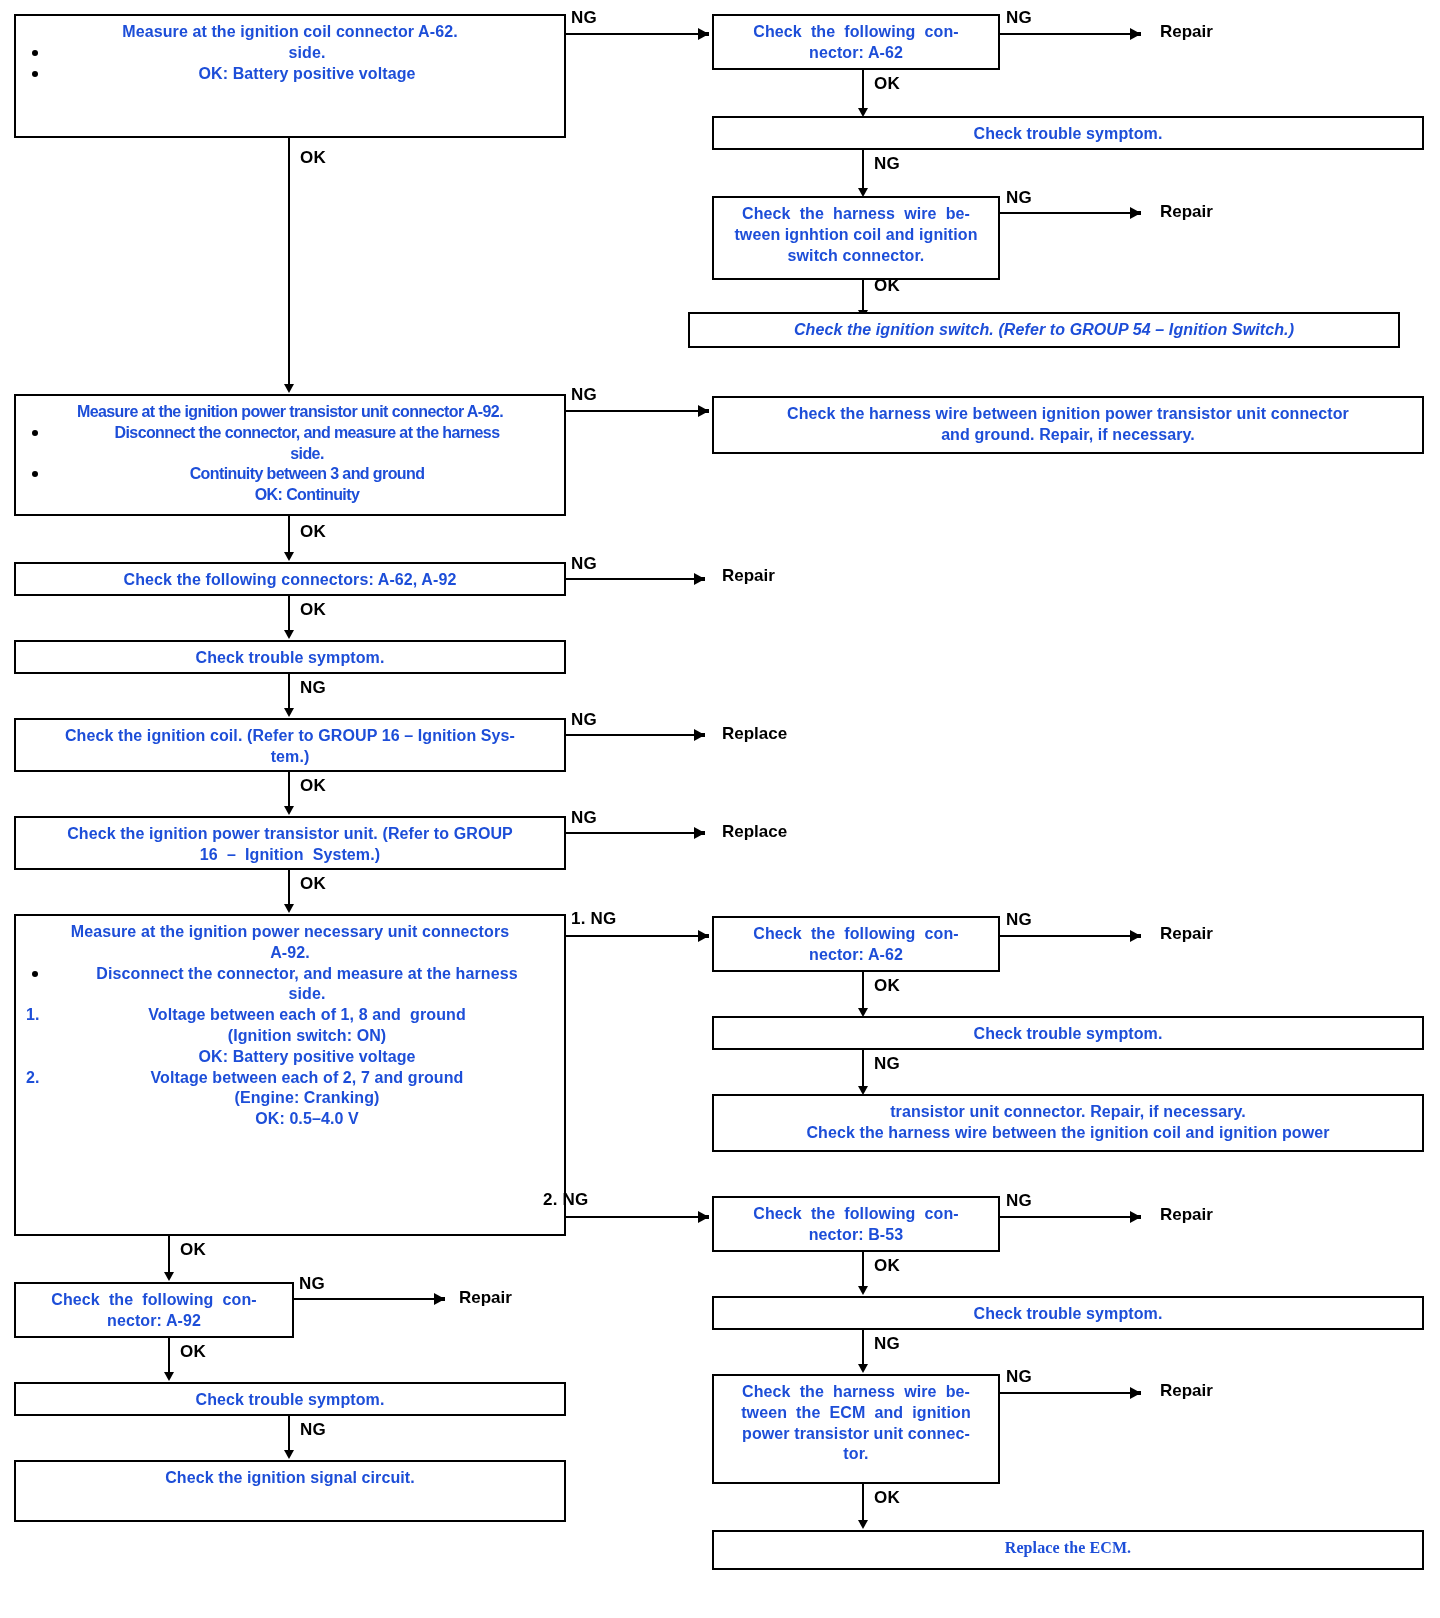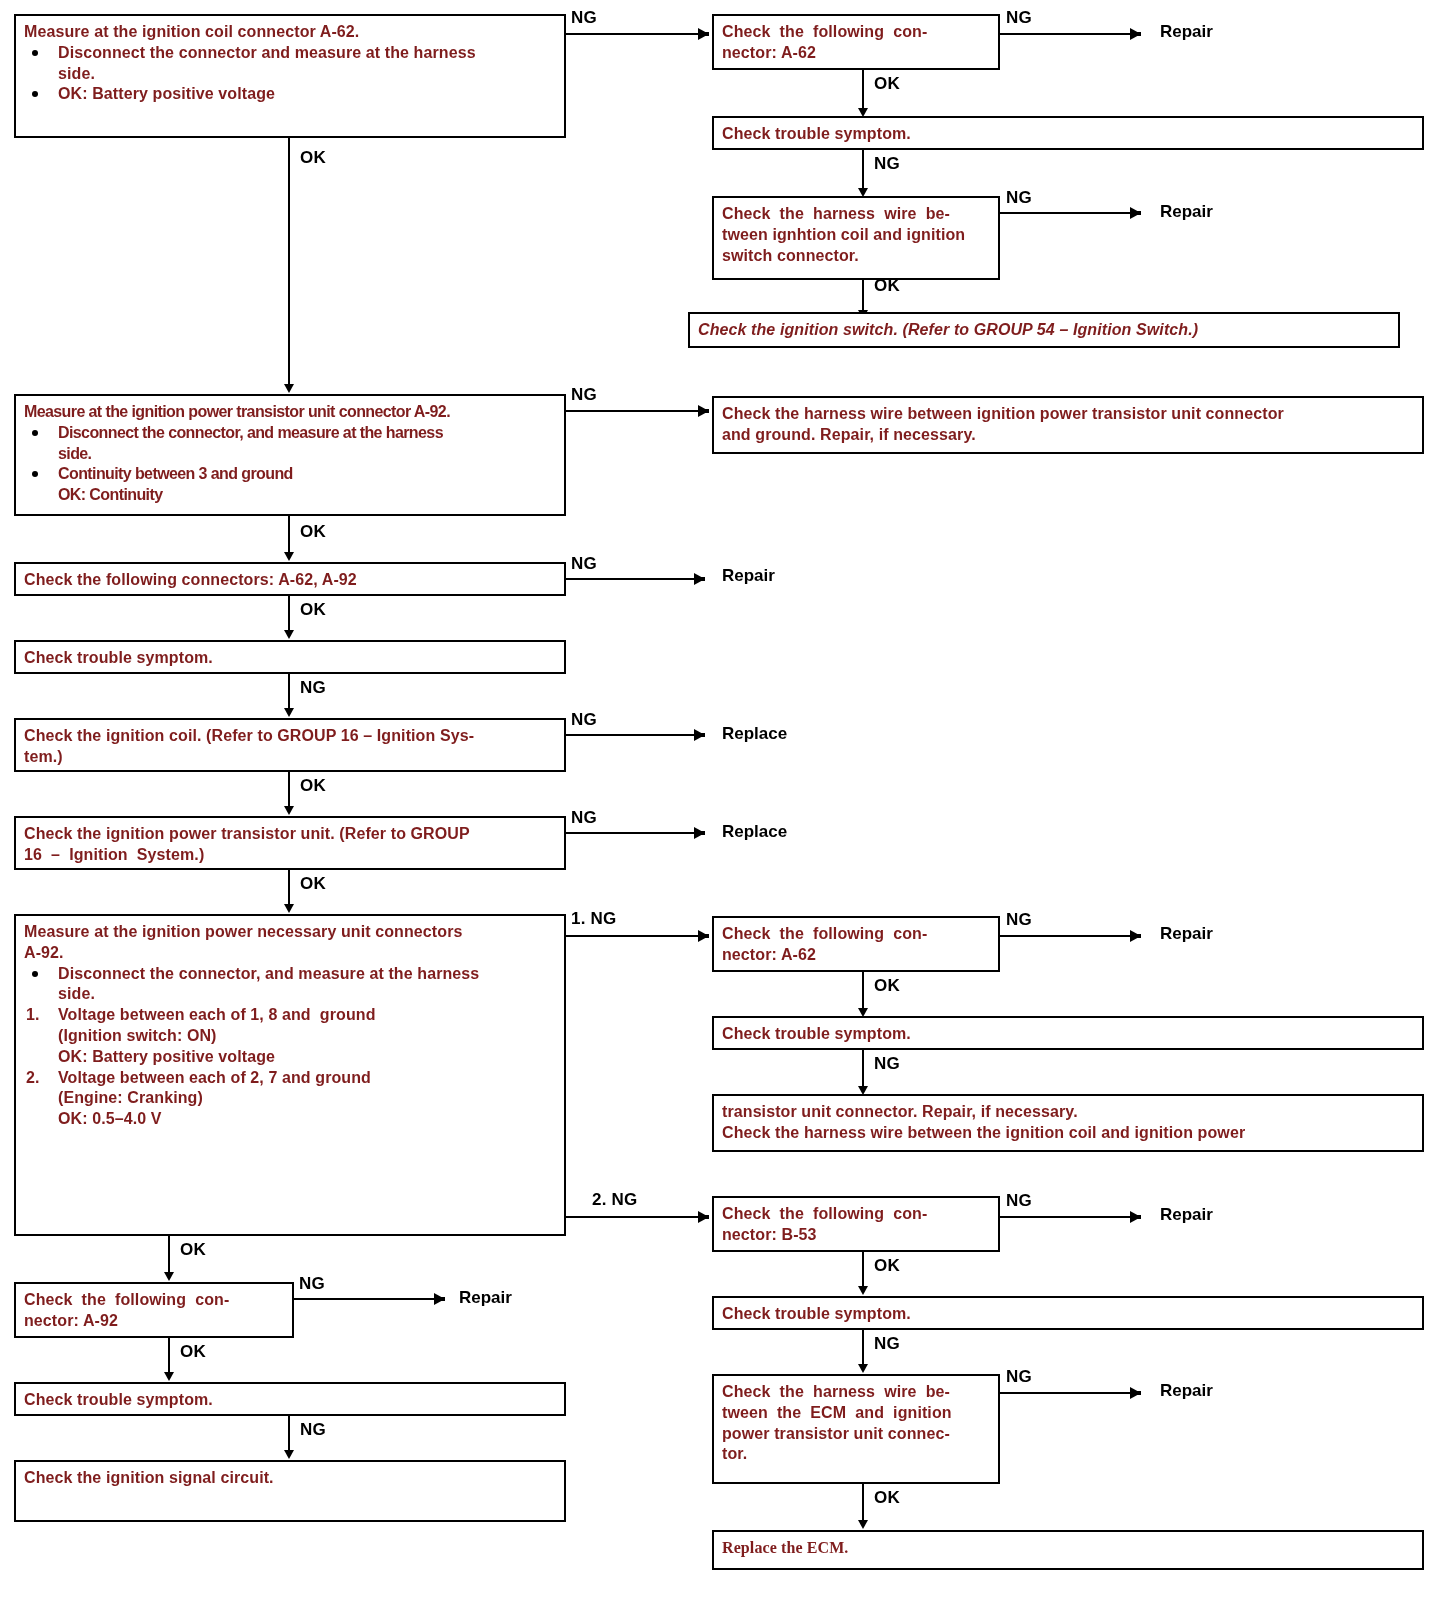--- a/index.html
+++ b/index.html
@@ -16,22 +16,23 @@
   }
   .box{
     position:absolute;
     box-sizing:border-box;
     border:2px solid #000;
     background:#fff;
     padding:6px 8px 4px 8px;
     font-size:16px;
     font-weight:bold;
     line-height:1.30;
-    color:#7f1d1d;
+    color:#1d4ed8;
     letter-spacing:0.1px;
+    text-align:center;
   }
   .box.tight{letter-spacing:-0.6px;}
   .box .ln{display:block;white-space:pre;}
   .bul{position:relative;padding-left:34px;display:block;}
   .bul::before{
     content:"";
     position:absolute;
     left:8px;top:7px;
     width:6px;height:6px;
     background:#000;border-radius:50%;
@@ -74,21 +75,20 @@
   }
 </style>
 </head>
 <body>
 
 <div id="canvas">
 
   <div class="box" style="left:14px; top:14px; width:552px; height:124px;">
     <span class="ln">Measure at the ignition coil connector A-62.</span>
     <span class="bul">
-      <span class="ln">Disconnect the connector and measure at the harness</span>
       <span class="ln">side.</span>
     </span>
     <span class="bul">
       <span class="ln">OK: Battery positive voltage</span>
     </span>
   </div>
 
   <div class="hline" style="left:566px; top:33px; width:132px;"></div>
   <div class="arrow-right" style="left:698px; top:28px;"></div>
   <div class="lbl" style="left:571px; top:8px;">NG</div>
@@ -182,21 +182,21 @@
       <span class="ln">OK: 0.5–4.0 V</span>
     </span>
   </div>
 
   <div class="hline" style="left:566px; top:935px; width:132px;"></div>
   <div class="arrow-right" style="left:698px; top:930px;"></div>
   <div class="lbl" style="left:571px; top:909px;">1. NG</div>
 
   <div class="hline" style="left:566px; top:1216px; width:132px;"></div>
   <div class="arrow-right" style="left:698px; top:1211px;"></div>
-  <div class="lbl" style="left:592px; top:1190px;text-align:right;">2. NG</div>
+  <div class="lbl" style="left:543px; top:1190px;text-align:right;">2. NG</div>
 
   <div class="vline" style="left:168px; top:1236px; height:40px;"></div>
   <div class="arrow-down" style="left:164px; top:1272px;"></div>
   <div class="lbl" style="left:180px; top:1240px;">OK</div>
 
   <div class="box" style="left:14px; top:1282px; width:280px; height:56px;">
     <span class="ln">Check  the  following  con-</span>
     <span class="ln">nector: A-92</span>
   </div>
   <div class="hline" style="left:294px; top:1298px; width:140px;"></div>

